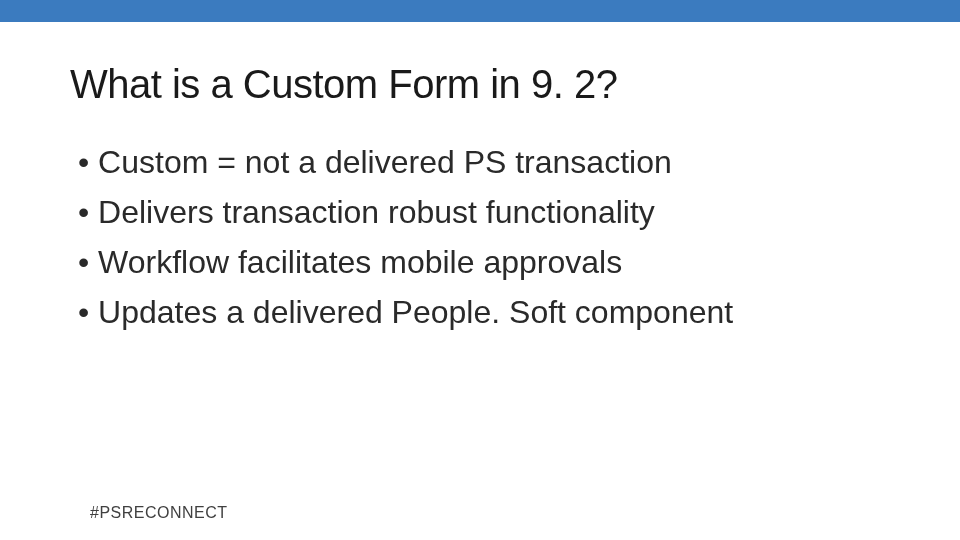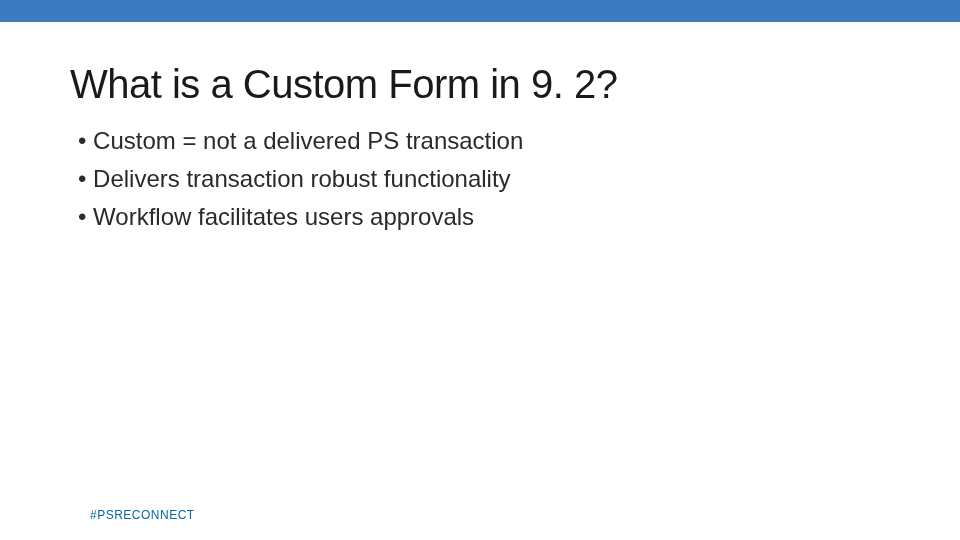--- a/index.html
+++ b/index.html
@@ -14,52 +14,53 @@
       height: 22px;
       background: #3b7bbf;
     }
     .content {
       padding: 40px 70px 0 70px;
     }
     .title {
       font-size: 40px;
       font-weight: 400;
       color: #1a1a1a;
-      margin-bottom: 16px;
+      margin-bottom: 31px;
       letter-spacing: -0.5px;
     }
     .bullets {
       list-style: none;
       padding-left: 8px;
     }
     .bullets li {
-      font-size: 24px;
+      font-size: 32px;
       color: #2a2a2a;
       line-height: 1.5;
       margin-bottom: 2px;
     }
     .bullets li::before {
       content: "• ";
     }
     .footer {
       position: absolute;
       bottom: 18px;
       left: 90px;
-      font-size: 12px;
-      color: #0369a1;
+      font-size: 16px;
+      color: #404040;
       letter-spacing: 0.5px;
     }
   </style>
 </head>
 <body>
 
 <div class="top-bar"></div>
 
 <div class="content">
   <h1 class="title">What is a Custom Form in 9. 2?</h1>
   <ul class="bullets">
     <li>Custom = not a delivered PS transaction</li>
     <li>Delivers transaction robust functionality</li>
-    <li>Workflow facilitates users approvals</li>
+    <li>Workflow facilitates mobile approvals</li>
+    <li>Updates a delivered People. Soft component</li>
   </ul>
 </div>
 
 <div class="footer">#PSRECONNECT</div>
 
 </body></html>

